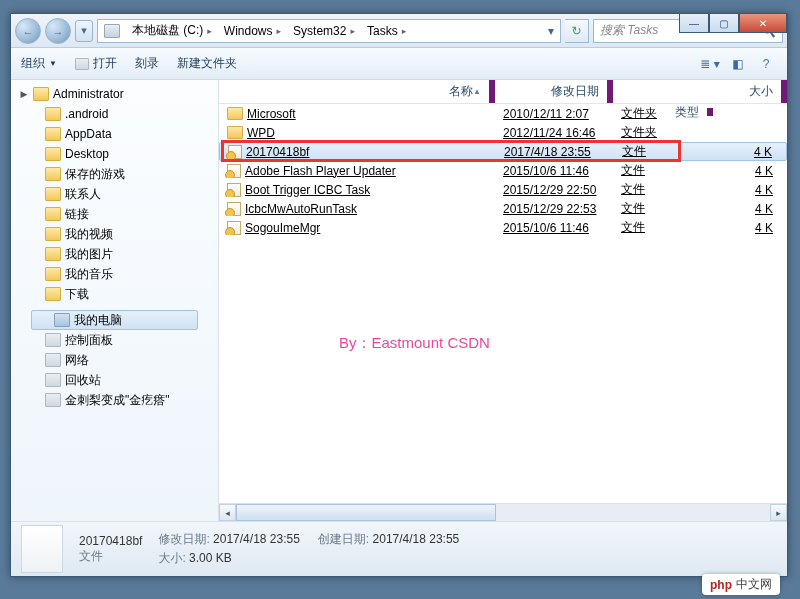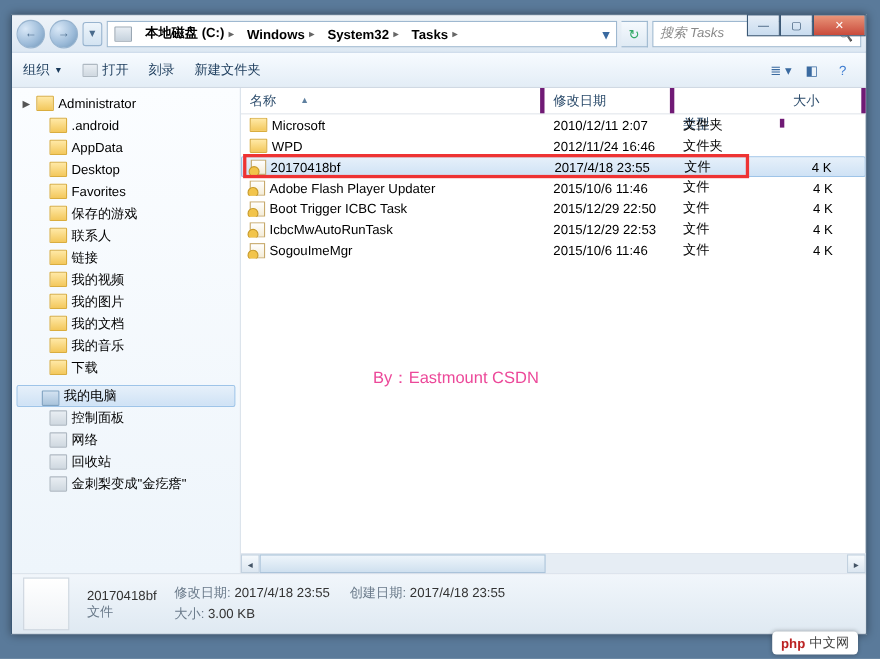--- a/index.html
+++ b/index.html
@@ -5,50 +5,50 @@
   * { box-sizing: border-box; margin: 0; padding: 0; font-family: "Microsoft YaHei", "Segoe UI", Tahoma, sans-serif; }
   body { background: #5a7a9a; width: 800px; height: 599px; overflow: hidden; position: relative; }
   .window { position: absolute; left: 10px; top: 13px; right: 12px; bottom: 22px; border: 1px solid #3b5875; background: #fff; display: flex; flex-direction: column; box-shadow: 0 0 8px rgba(0,0,0,0.4); }
   .titlebar-ctrl { position: absolute; right: 0; top: -1px; display: flex; z-index: 10; }
   .winbtn { width: 30px; height: 20px; border: 1px solid #3b5875; background: linear-gradient(#e6eef7,#c9dcef); display:flex; align-items:center; justify-content:center; font-size:10px; color:#2b4a6b; }
   .winbtn.close { width: 48px; background: linear-gradient(#e9967a,#c94a3b); color:#fff; }
   
   .navrow { height: 34px; display:flex; align-items:center; background: linear-gradient(#eef3f8, #dde8f3); border-bottom:1px solid #b9cde2; padding: 2px 4px; gap:4px; }
   .navbtn { width:26px; height:26px; border-radius:50%; background: radial-gradient(circle at 30% 30%, #d9e8f7, #9bbad8 60%, #6f94b6); border:1px solid #98b4cf; display:flex; align-items:center; justify-content:center; color:#4a6b8c; font-size:11px;}
   .navbtn.small { width:18px; height:22px; border-radius:3px; background: linear-gradient(#eef5fb,#d3e3f1); }
-  .addrbar { flex:1; height:24px; border:1px solid #9eb8d0; background:#fff; display:flex; align-items:center; font-size:12px; overflow:hidden;font-weight:bold; }
+  .addrbar { flex:1; height:24px; border:1px solid #9eb8d0; background:#fff; display:flex; align-items:center; font-size:12px; overflow:hidden; }
   .addrseg { padding:0 6px; height:100%; display:flex; align-items:center; gap:4px; border-right:0px solid transparent;}
   .addrseg .chev { color:#666; font-size:9px;}
   .addrrefresh { width:24px; height:24px; border:1px solid #9eb8d0; border-left:none; background:linear-gradient(#f5f9fd,#dfeaf4); display:flex; align-items:center; justify-content:center; color:#3a6; font-size:12px;}
   .searchbox { width:190px; height:24px; border:1px solid #9eb8d0; background:#fff; display:flex; align-items:center; padding:0 6px; gap:6px; color:#888; font-size:12px; font-style:italic; }
   
   .toolbar { height:32px; background: linear-gradient(#f7fbff,#e3edf6); border-bottom:1px solid #d0d9e3; display:flex; align-items:center; gap:18px; padding:0 10px; font-size:12px; color:#1a3a5a; }
   .toolbtn { display:flex; align-items:center; gap:4px; }
   
   .body { flex:1; display:flex; min-height:0; }
   .tree { width:208px; border-right:1px solid #d9e1ea; overflow:auto; font-size:12px; padding:4px 0; background:linear-gradient(#fbfdff,#eef5fb); }
   .tnode { display:flex; align-items:center; gap:4px; height:20px; padding-left:8px; white-space:nowrap; }
   .tnode.l1 { padding-left:34px; }
   .tnode.l0 > .twico { width:10px; text-align:center; color:#555; font-size:9px; }
-  .tnode.sel { background:linear-gradient(#e6f0fa,#cfe2f5); border:1px solid #9ec4e8; border-radius:2px; margin:0 4px; padding-left:22px;align-items:flex-end; }
+  .tnode.sel { background:linear-gradient(#e6f0fa,#cfe2f5); border:1px solid #9ec4e8; border-radius:2px; margin:0 20px; padding-left:22px; }
   .ficon { width:16px; height:14px; display:inline-block; border-radius:1px; }
   .foldery { background:linear-gradient(#ffe9a6,#f3c85c); border:1px solid #d9ad3f; }
   .drive { background:linear-gradient(#e8eef4,#c6d2dd); border:1px solid #9aa7b3; }
   .pcicon { background:linear-gradient(#d3e2f1,#a9c4dc); border:1px solid #7fa2c0; }
   .generic { background:linear-gradient(#e9eef3,#cfd8e0); border:1px solid #aeb8c1; }
   
   .list { flex:1; display:flex; flex-direction:column; min-width:0; }
   .cols { height:24px; display:flex; border-bottom:1px solid #e1e6eb; font-size:12px; color:#2a4a6a; }
-  .col { border-right:4px solid #701a75; padding:4px 8px; display:flex; align-items:center; gap:22px; }
+  .col { border-right:6px solid #701a75; padding:4px 8px; display:flex; align-items:center; gap:0;justify-content:flex-end; }
   .c-name { width:276px; } .c-date { width:118px; } .c-type { width:100px;margin-top:28px; } .c-size { flex:1; }
   .rows { flex:1; overflow:auto; position:relative; font-size:12px; }
-  .row { height:19px; display:flex; align-items:center; }
+  .row { height:19px; display:flex; align-items:center;text-decoration:underline; }
   .row .cell { padding:0 8px; overflow:hidden; white-space:nowrap; text-overflow:ellipsis; }
   .row .cell.n { width:276px; display:flex; align-items:center; gap:4px; }
-  .row .cell.d { width:118px; } .row .cell.t { width:100px; } .row .cell.s { flex:1; text-align:right; padding-right:30px; }
+  .row .cell.d { width:118px; } .row .cell.t { width:100px; } .row .cell.s { flex:1; text-align:right; padding-right:14px; }
   .row.sel { background:linear-gradient(#e6f0fa,#cfe2f5); border:1px solid #9ec4e8; border-radius:2px; }
   .fileico { width:14px; height:14px; border:1px solid #c7a96a; background:linear-gradient(#fff,#f4ecd7); position:relative; }
   .fileico.lock::after { content:""; position:absolute; left:-3px; bottom:-3px; width:8px; height:8px; border-radius:50%; background:#f2c44b; border:1px solid #c79a2a; }
   .foldico { width:16px; height:13px; background:linear-gradient(#ffe9a6,#f3c85c); border:1px solid #d9ad3f; border-radius:1px; }
   .hlbox { position:absolute; border:3px solid #e33; pointer-events:none; }
   .watermark { position:absolute; color:#ec4899; font-size:15px; font-weight:500; }
   .hscroll { height:18px; background:#eef3f8; border-top:1px solid #d9e1ea; display:flex; align-items:center; }
   .hscroll .btn { width:17px; height:100%; background:linear-gradient(#f6fafd,#dbe6f0); border:1px solid #c2d1df; display:flex; align-items:center; justify-content:center; font-size:9px; color:#456; }
   .hscroll .track { flex:1; background:#e6edf4; position:relative; height:100%; }
   .hscroll .thumb { position:absolute; left:0; top:0; bottom:0; width:260px; background:linear-gradient(#eef5fb,#cfe0ef); border:1px solid #aac3da; }
@@ -142,45 +142,37 @@
           <div class="tnode l1">
             <span class="ficon foldery"></span>
             <span>AppData</span>
           </div>
           <div class="tnode l1">
             <span class="ficon foldery"></span>
             <span>Desktop</span>
           </div>
           <div class="tnode l1">
             <span class="ficon foldery"></span>
-            <span>Favorites</span>
-          </div>
-          <div class="tnode l1">
-            <span class="ficon foldery"></span>
             <span>保存的游戏</span>
           </div>
           <div class="tnode l1">
             <span class="ficon foldery"></span>
             <span>联系人</span>
           </div>
           <div class="tnode l1">
             <span class="ficon foldery"></span>
             <span>链接</span>
           </div>
           <div class="tnode l1">
             <span class="ficon foldery"></span>
             <span>我的视频</span>
           </div>
           <div class="tnode l1">
             <span class="ficon foldery"></span>
             <span>我的图片</span>
-          </div>
-          <div class="tnode l1">
-            <span class="ficon foldery"></span>
-            <span>我的文档</span>
           </div>
           <div class="tnode l1">
             <span class="ficon foldery"></span>
             <span>我的音乐</span>
           </div>
           <div class="tnode l1">
             <span class="ficon foldery"></span>
             <span>下载</span>
           </div>
         </div>

